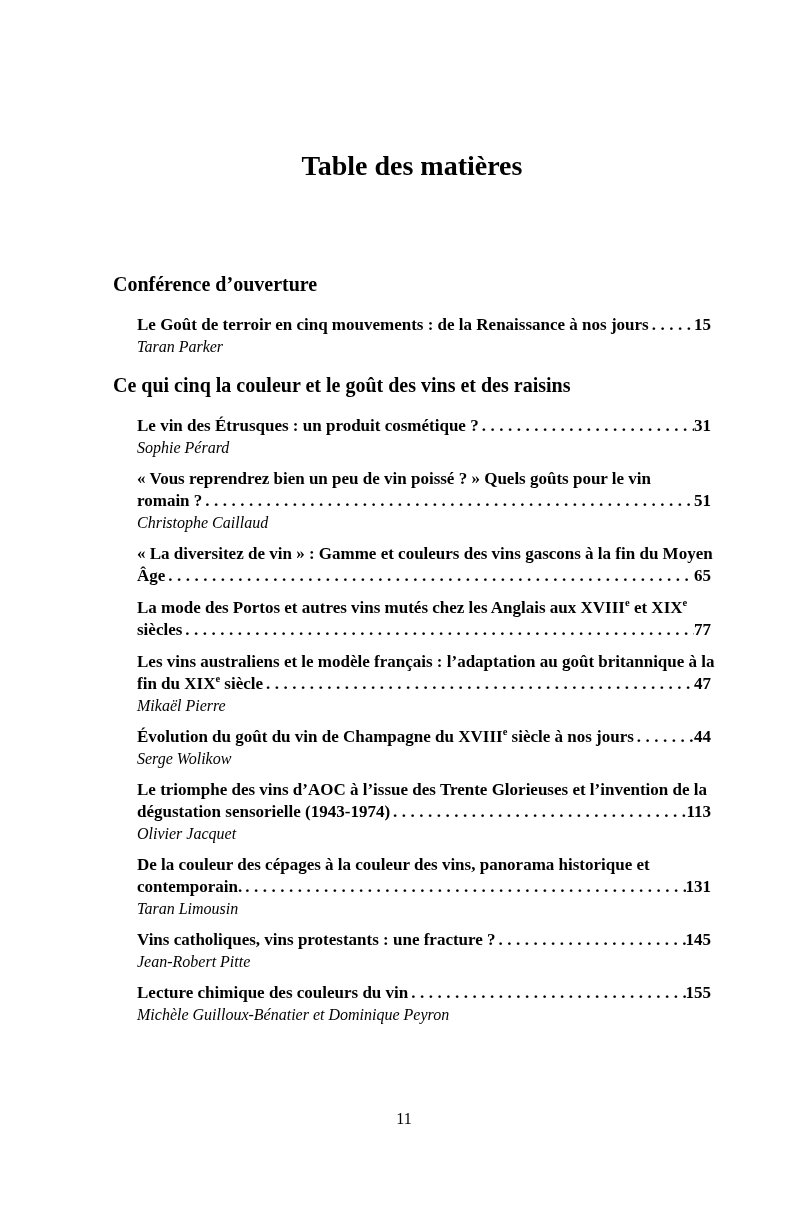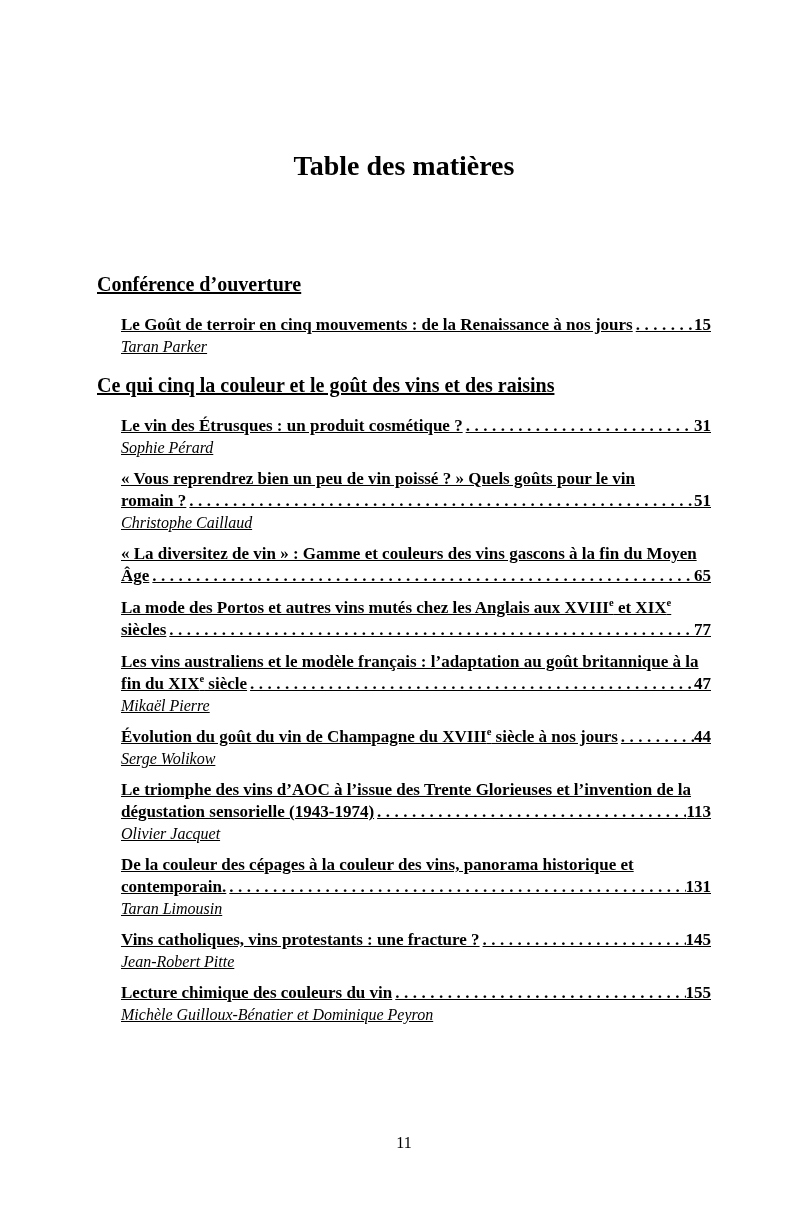--- a/index.html
+++ b/index.html
@@ -7,28 +7,28 @@
   .page {
     width: 808px;
     height: 1222px;
     position: relative;
     margin: 0 auto;
     background: #ffffff;
     color: #000000;
     font-family: "Liberation Serif", "DejaVu Serif", serif;
     overflow: hidden;
   }
-  .content { padding: 148px 97px 0 97px; }
+  .content { padding: 148px 97px 0 97px; margin-left: 16px; }
   .doc-title {
     font-size: 28px;
     font-weight: bold;
     line-height: 36px;
     text-align: center;
   }
-  .toc-section { margin-top: 88px; text-decoration: underline; }
+  .toc-section { margin-top: 88px; }
   .toc-section ~ .toc-section { margin-top: 16px; }
   .section-heading {
     font-size: 20px;
     font-weight: bold;
     line-height: 24px;
     margin-bottom: 18px;
   }
   .entry { margin-left: 24px; margin-bottom: 10px; }
   .title-line {
     font-weight: bold;
@@ -50,21 +50,21 @@
   .author {
     font-style: italic;
     font-size: 16px;
     line-height: 21px;
   }
   sup { font-size: 62%; vertical-align: super; line-height: 0; }
   .footer-page-num {
     position: absolute;
     left: 0;
     right: 0;
-    top: 1134px;
+    top: 1110px;
     text-align: center;
     font-size: 16px;
   }
 </style>
 </head>
 <body>
 
 <div class="page">
   <div class="content">
     <h1 class="doc-title">Table des matières</h1>

